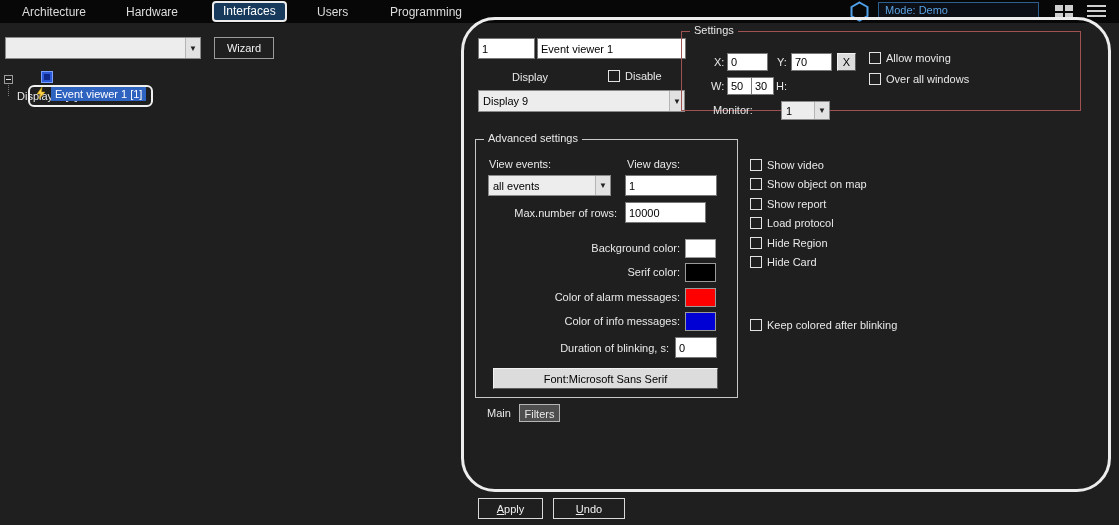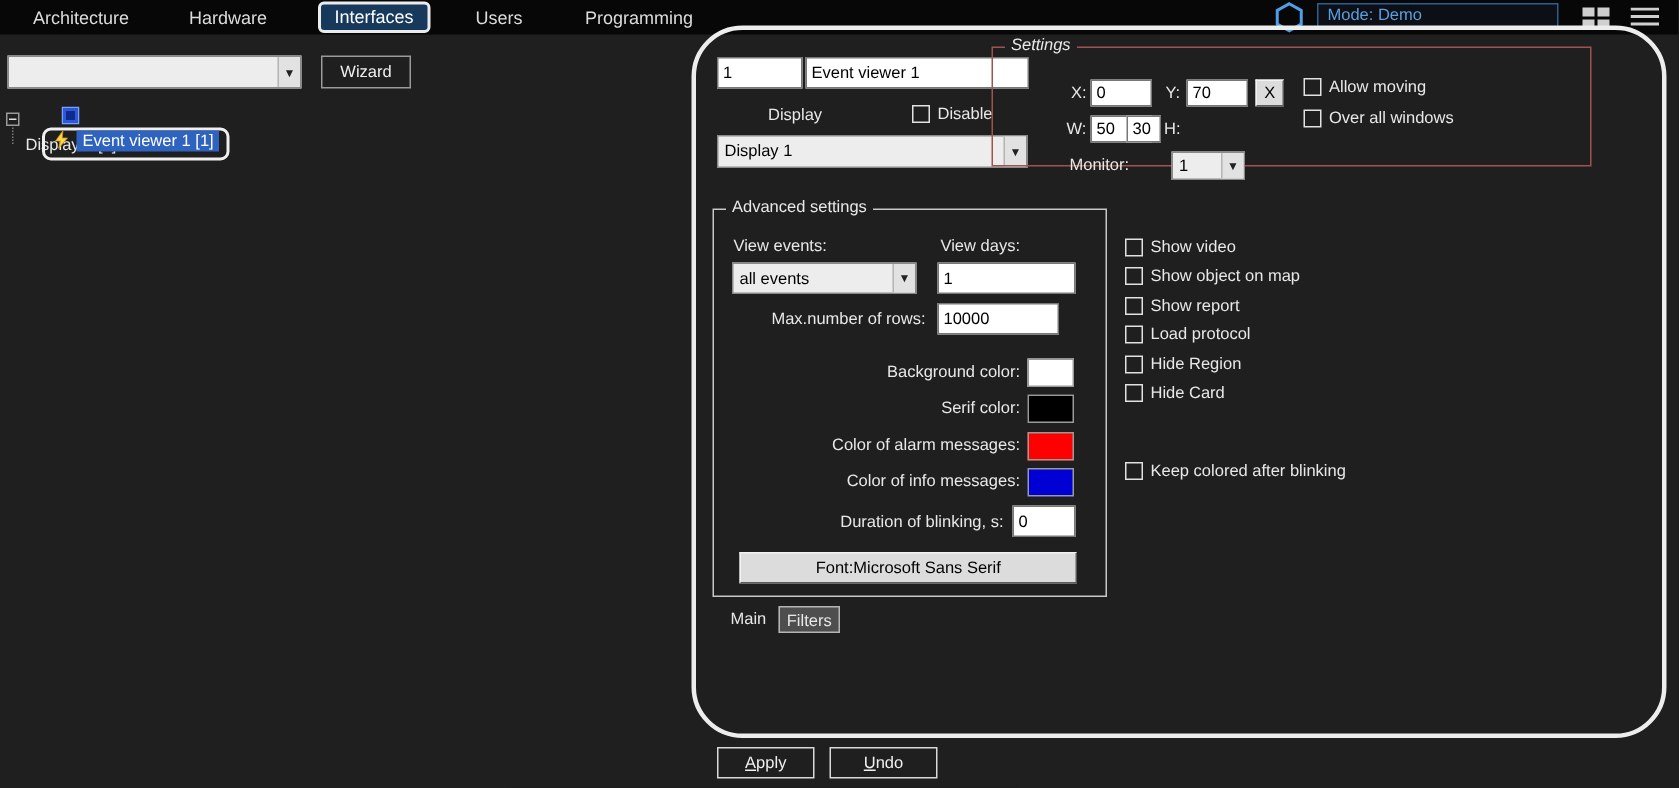--- a/index.html
+++ b/index.html
@@ -146,25 +146,25 @@
   <input class="field" style="left: 537px; top: 38px; width: 149px; height: 21px;" value="Event viewer 1">
 
   <div class="lbl" style="left:480px; top:71px;margin-left:32px;">Display</div>
 
   <div class="check" style="left:608px; top:70px;">
     <span class="cb"></span>
     <span>Disable</span>
   </div>
 
   <div class="combo" style="left:478px; top:90px; width:207px; height:22px;">
-    <span class="combo-text">Display 1</span>
-    <span class="combo-arrow">▼</span>
-  </div>
-
-  <div class="group red" style="left:661px; top:31px; width:400px; height:80px;font-style:italic;">
+    <span class="combo-text">Display 9</span>
+    <span class="combo-arrow">▼</span>
+  </div>
+
+  <div class="group red" style="left:681px; top:31px; width:400px; height:80px;">
     <span class="gtitle">Settings</span>
   </div>
 
   <div class="lbl" style="left:714px; top:56px;">X:</div>
   <input class="field" style="left: 727px; top: 53px; width: 41px; height: 18px;" value="0">
   <div class="lbl" style="left:777px; top:56px;">Y:</div>
   <input class="field" style="left: 791px; top: 53px; width: 41px; height: 18px;" value="70">
   <button class="btn-light" style="left:837px; top:53px; width:19px; height:18px;">X</button>
 
   <div class="check" style="left:869px; top:52px;">
@@ -238,21 +238,21 @@
     <span>Load protocol</span>
   </div>
   <div class="check" style="left:750px; top:237px;">
     <span class="cb"></span>
     <span>Hide Region</span>
   </div>
   <div class="check" style="left:750px; top:256px;">
     <span class="cb"></span>
     <span>Hide Card</span>
   </div>
-  <div class="check" style="left:750px; top:308px;align-items:flex-end;">
+  <div class="check" style="left:750px; top:319px;align-items:flex-end;">
     <span class="cb"></span>
     <span>Keep colored after blinking</span>
   </div>
 
   <div class="tab-bottom" style="left:483px; padding:0 4px;">Main</div>
   <div class="tab-bottom boxed" style="left:519px; width:41px;">Filters</div>
 
   <button class="btn-dark" style="left:478px; top:498px; width:65px; height:21px;">
     <span class="accel">A</span><span>pply</span>
   </button>

